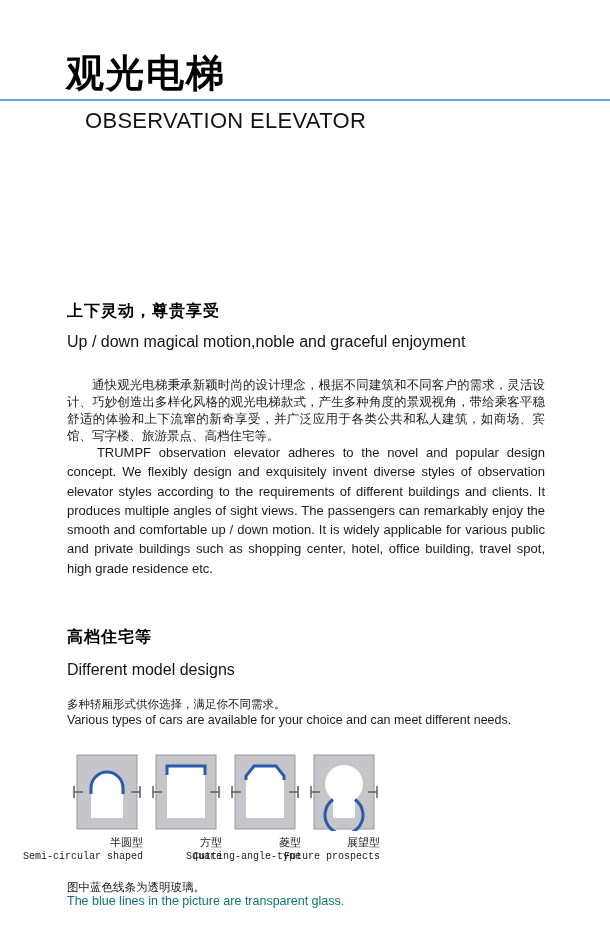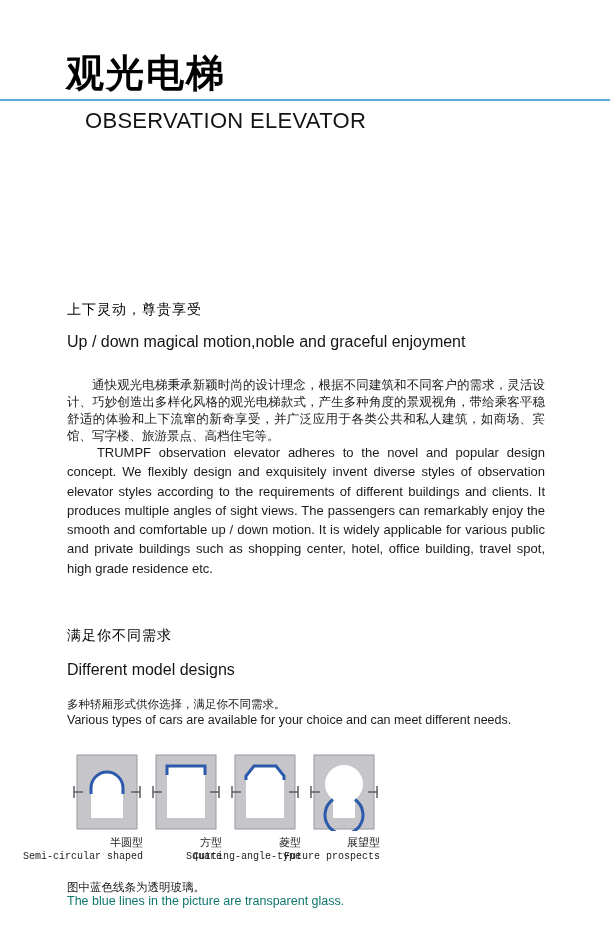--- a/index.html
+++ b/index.html
@@ -22,21 +22,21 @@
   .rule {
     left:0; top:99px; width:610px; height:2px;
     background:#5ea9de;
   }
   .title-en {
     left:67px; top:108px;
     font-size:22px; color:#141414; letter-spacing:0.3px;margin-left:18px;
   }
 
   .h2 {
-    font-size:14px; font-weight:normal; color:#000; letter-spacing:1px;
+    font-size:16px; font-weight:bold; color:#000; letter-spacing:1px;
   }
   .h2-sub {
     font-size:16px; color:#141414;text-align:center;
   }
 
   .para {
     width:478px; text-align:justify; color:#1a1a1a;
   }
   .para-zh {
     left:67px; top:377px;
@@ -81,21 +81,21 @@
 
   <div class="abs title-zh" lang="zh">观光电梯</div>
   <div class="abs rule"></div>
   <div class="abs title-en">OBSERVATION ELEVATOR</div>
 
   <div class="abs h2 sec1-h2" lang="zh">上下灵动，尊贵享受</div>
   <div class="abs h2-sub sec1-sub">Up / down magical motion,noble and graceful enjoyment</div>
   <div class="abs para para-zh" lang="zh">通快观光电梯秉承新颖时尚的设计理念，根据不同建筑和不同客户的需求，灵活设计、巧妙创造出多样化风格的观光电梯款式，产生多种角度的景观视角，带给乘客平稳舒适的体验和上下流窜的新奇享受，并广泛应用于各类公共和私人建筑，如商场、宾馆、写字楼、旅游景点、高档住宅等。</div>
   <div class="abs para para-en">TRUMPF observation elevator adheres to the novel and popular design concept.  We flexibly design and exquisitely invent diverse styles of observation elevator styles according to the requirements of different buildings and clients.  It produces multiple angles of sight views.  The passengers can remarkably enjoy the smooth and comfortable up / down motion.  It is widely applicable for various public and private buildings such as shopping center, hotel, office building, travel spot, high grade residence etc.</div>
 
-  <div class="abs h2 sec2-h2" lang="zh">满足你不同需求</div>
+  <div class="abs h2 sec2-h2" lang="zh">高档住宅等</div>
   <div class="abs h2-sub sec2-sub">Different model designs</div>
   <div class="abs intro-zh" lang="zh">多种轿厢形式供你选择，满足你不同需求。</div>
   <div class="abs intro-en">Various types of cars are available for your choice and can meet different needs.</div>
 
   <div class="abs figures">
 
     <div class="figure">
       <svg width="72" height="77" viewBox="0 0 72 77">
         <rect x="6" y="1" width="60" height="74" fill="#c6c6ca" stroke="#98989e" stroke-width="1"></rect>
         <path d="M20,64 V34 A16,16 0 0 1 52,34 V64 Z" fill="#ffffff"></path>

